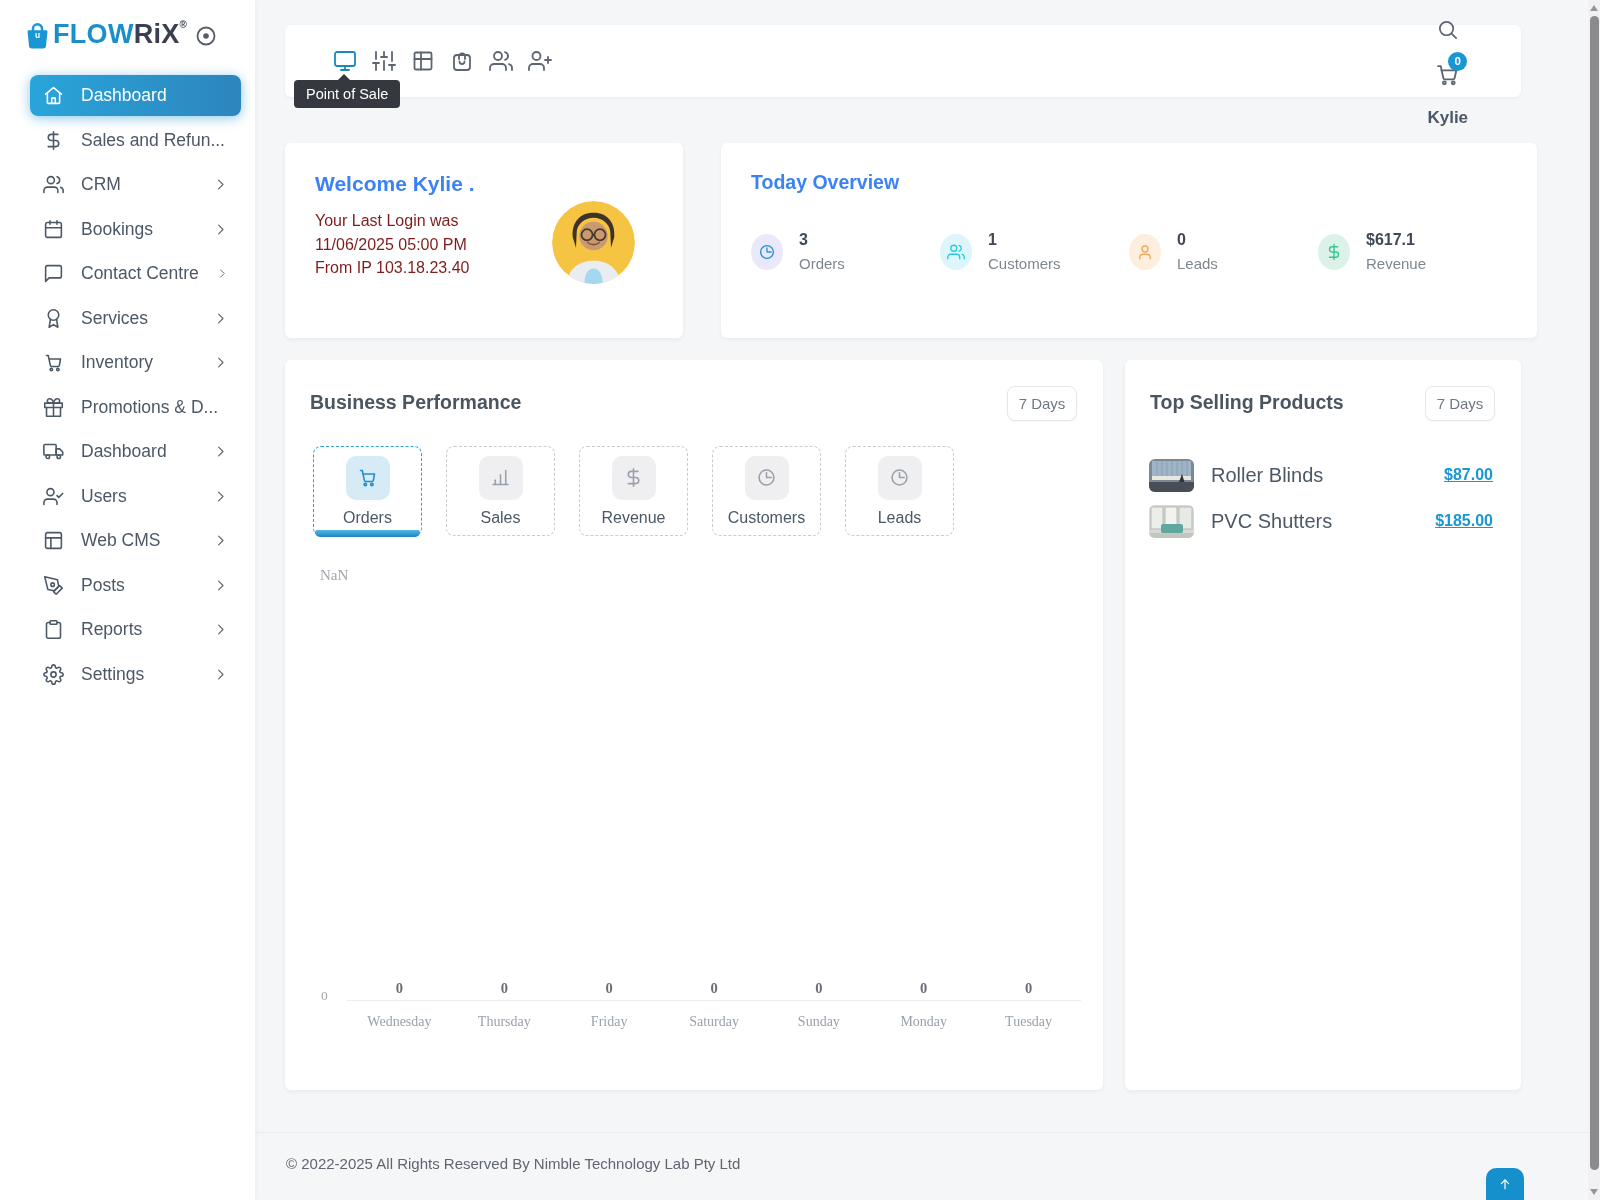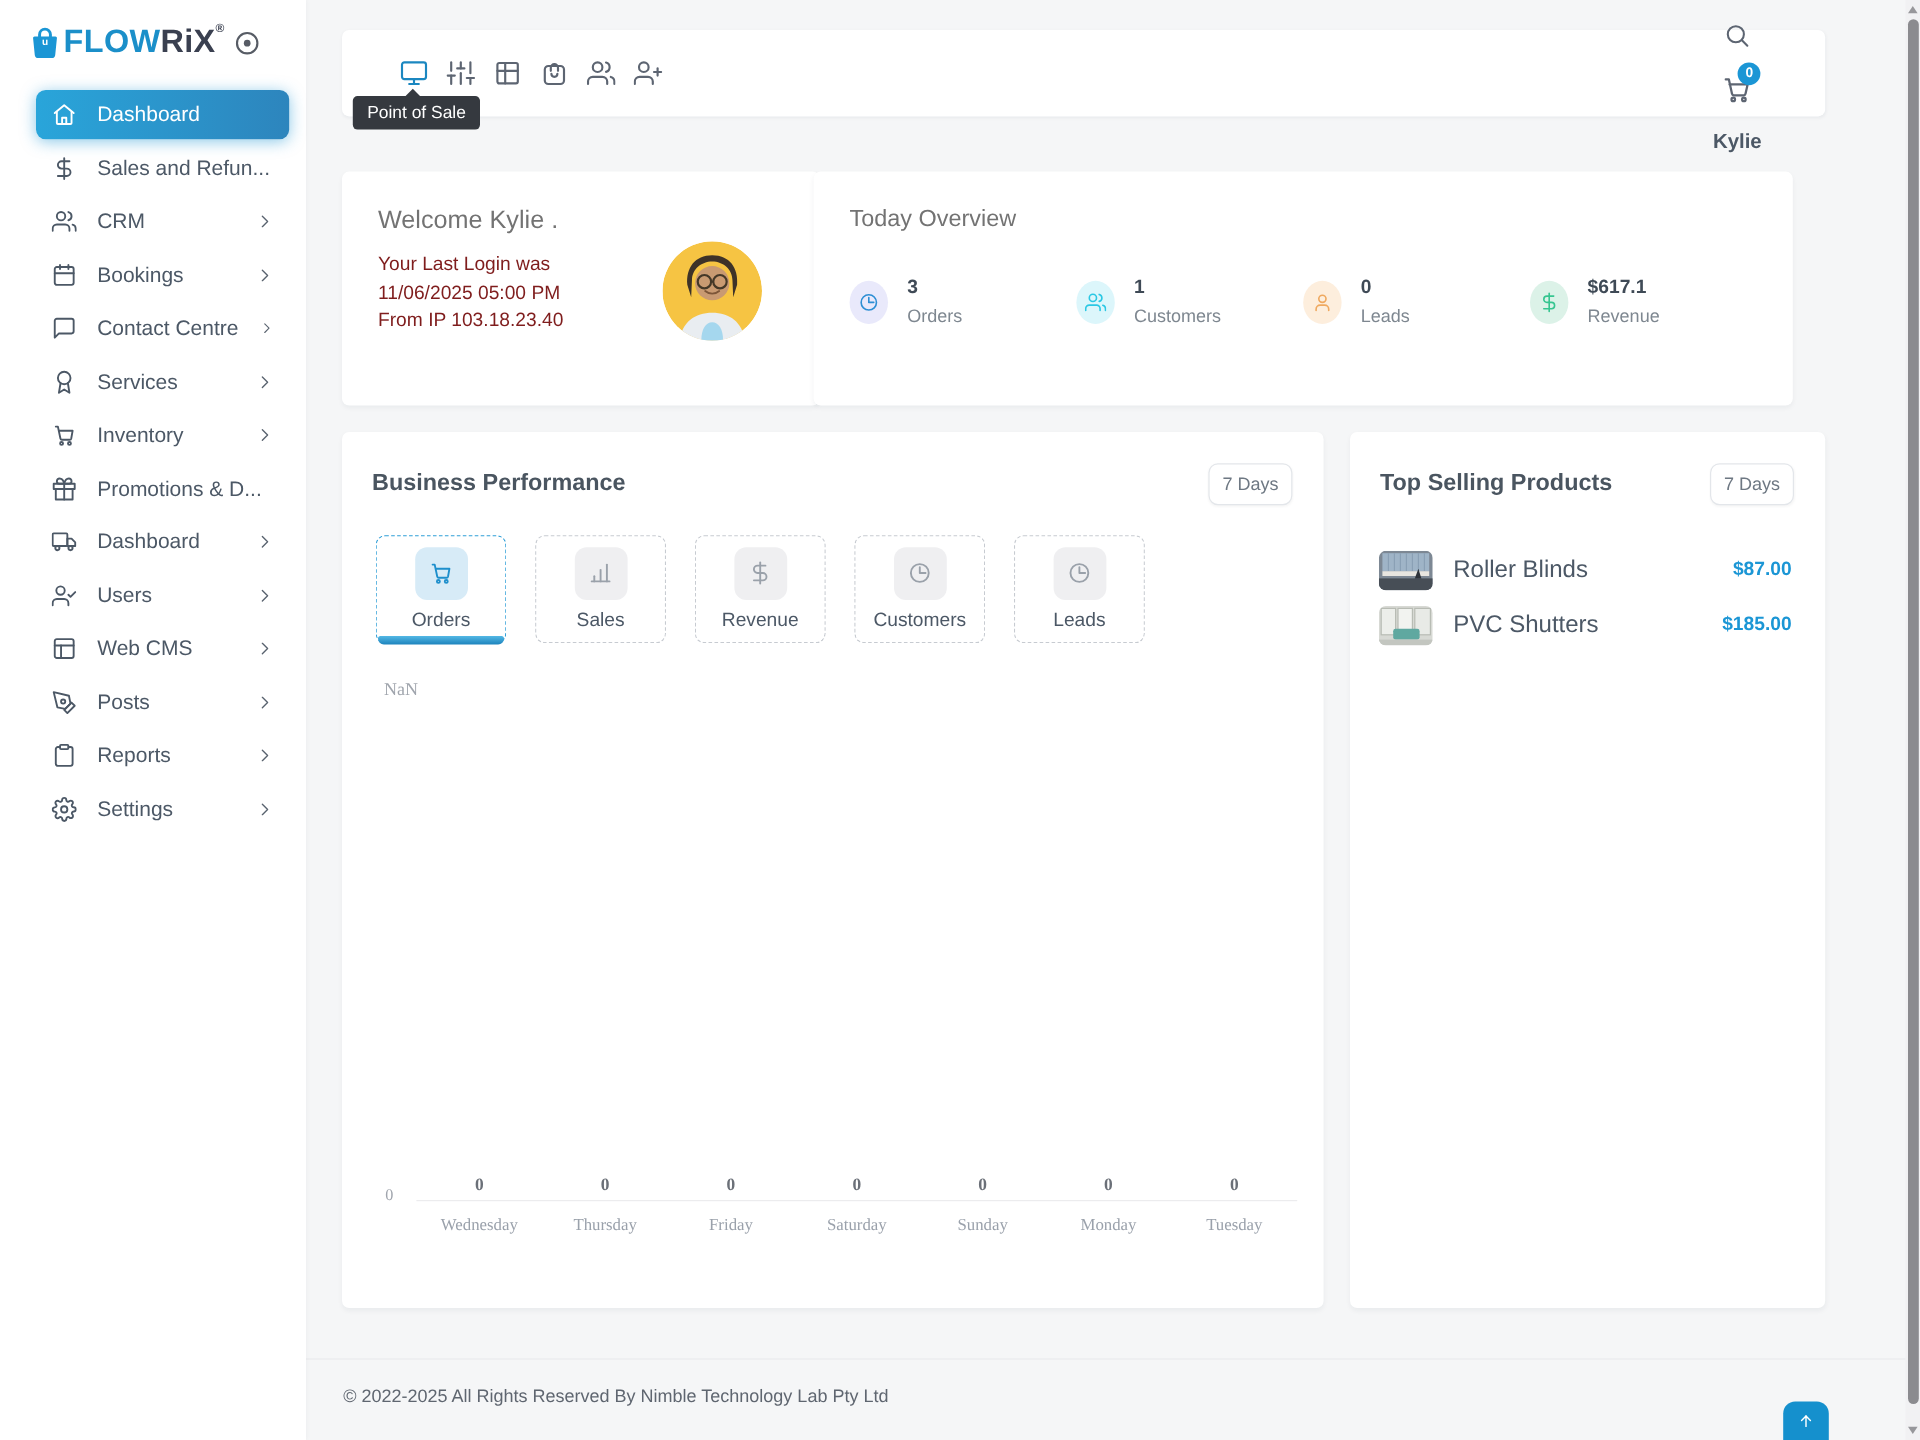--- a/index.html
+++ b/index.html
@@ -43,28 +43,28 @@
   .username { font-weight:700; }
   .avatar-sm { width:41px; height:41px; position:relative; cursor:pointer; }
   .avatar-sm .avatar-svg { display:block; width:41px; height:41px; border-radius:50%; overflow:hidden; }
   .dot { position:absolute; right:0; bottom:1px; width:11px; height:11px; border-radius:50%; background:#3fcb76; border:2px solid #fff; }
 
   .tooltip { position:absolute; left:294px; top:80px; height:28px; padding:0 12px; background:#35393f; color:#fff; font-size:14.5px; line-height:28px; border-radius:4px; z-index:6; }
   .tooltip::before { content:""; position:absolute; top:-6px; left:44px; border:6px solid transparent; border-bottom:6px solid #35393f; border-top:none; }
 
   
   .card { position:absolute; background:#fff; border-radius:6px; box-shadow:0 2px 4px rgba(20,40,60,.05); }
-  .card h2 { margin:0; font-size:19.5px; font-weight:400; color:#737373; }
+  .card h2 { margin:0; font-size:19.5px; font-weight:700; color:#3b82f6; }
 
   .welcome-card { left:285px; top:143px; width:398px; height:195px; padding:29px 30px; }
   .welcome-card h2 { font-size:21px; }
   .welcome-lines { margin-top:13px; font-size:16px; color:#7f1d1d; line-height:23.5px; }
   .welcome-avatar { position:absolute; right:48px; top:58px; width:83px; height:83px; border-radius:50%; overflow:hidden; }
 
-  .today-card { left:678px; top:143px; width:816px; height:195px; padding:28px 30px; }
+  .today-card { left:721px; top:143px; width:816px; height:195px; padding:28px 30px; }
   .stats { display:flex; margin-top:37px; }
   .stat { width:197.5px; display:flex; align-items:center; gap:16px; }
   .stat-ico { width:32px; height:36px; border-radius:50%; display:flex; align-items:center; justify-content:center; flex-shrink:0; }
   .stat-ico span { width:18px; height:18px; display:block; }
   .stat-val { font-size:16px; font-weight:700; color:#3f4a56; margin-bottom:6px; }
   .stat-label { font-size:15px; color:#7e8790; }
 
   .bp-card { left:285px; top:360px; width:818px; height:730px; }
   .card-title { position:absolute; left:25px; top:31px; font-size:19.5px; font-weight:700; color:#4a5560; }
   .range-btn { position:absolute; right:26px; top:26px; width:70px; height:35px; background:#fff; border:1px solid #e3e6ea; border-radius:8px; color:#6e7883; font-size:15px; box-shadow:0 1px 2px rgba(0,0,0,.04); }
@@ -84,21 +84,21 @@
   .chart-cols { position:absolute; left:62px; right:22px; top:619px; display:flex; }
   .chart-col { flex:1; text-align:center; }
   .chart-val { display:block; font-family:"Liberation Serif","DejaVu Serif",serif; font-size:14.5px; font-weight:600; color:#6b7078; line-height:18px; }
   .chart-day { display:block; margin-top:17px; font-family:"Liberation Serif","DejaVu Serif",serif; font-size:14px; color:#9aa1ab; }
 
   .ts-card { left:1125px; top:360px; width:396px; height:730px; }
   .products { position:absolute; left:24px; right:28px; top:92px; }
   .product { display:flex; align-items:center; gap:17px; height:46px; cursor:pointer; }
   .thumb { width:45px; height:33px; border-radius:6px; overflow:hidden; flex-shrink:0; }
   .p-name { font-size:20px; color:#4c5866; }
-  .p-price { margin-left:auto; color:#1b96d5; font-weight:700; font-size:16px; }
+  .p-price { margin-left:auto; color:#1b96d5; font-weight:700; font-size:16px;text-decoration:underline; }
 
   
   .footer { position:absolute; left:255px; right:12px; top:1132px; height:68px; border-top:1px solid #e9eaed; }
   .copyright { position:absolute; left:31px; top:22px; font-size:15px; color:#5f6670; }
   .scrolltop { position:absolute; left:1486px; top:1168px; width:38px; height:32px; background:#1590cd; border-radius:10px 10px 0 0; color:#fff; display:flex; align-items:center; justify-content:center; z-index:4; }
   .scrolltop span { width:16px; height:16px; display:block; }
 
   
   .scrollbar { position:absolute; right:0; top:0; width:12px; height:1200px; background:#f1f1f3; z-index:5; }
   .sb-thumb { position:absolute; left:1.5px; top:16px; width:9px; height:1154px; background:#8b8b8f; border-radius:5px; }

